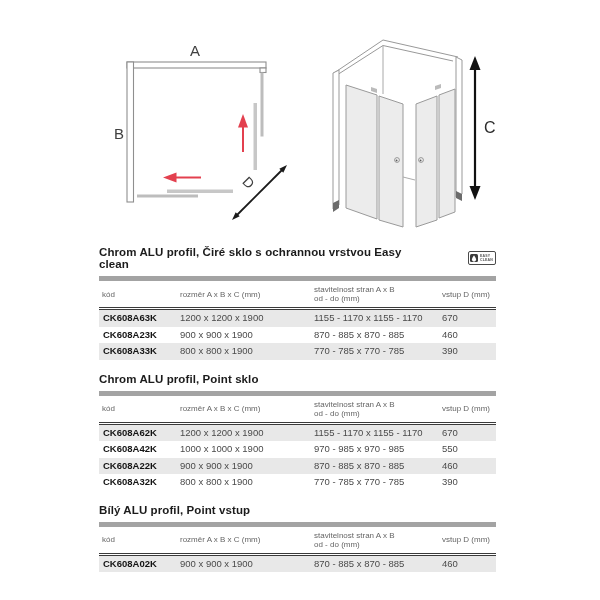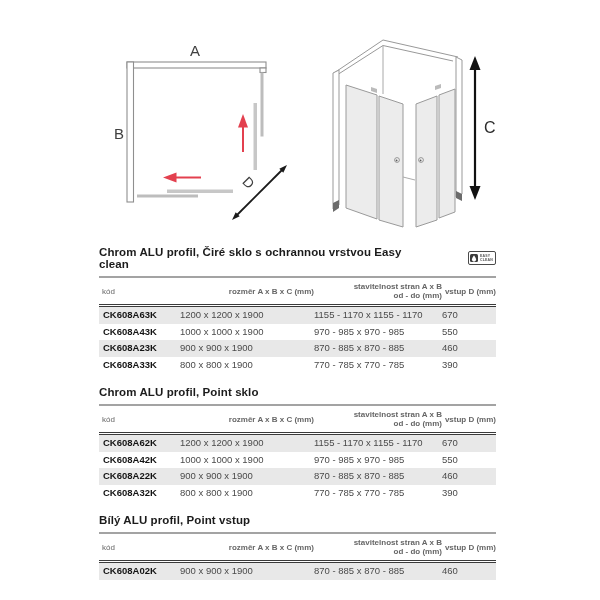--- a/index.html
+++ b/index.html
@@ -16,25 +16,25 @@
 
   .badge{display:inline-flex;align-items:center;margin-left:5px;border:1px solid #4a4a4a;
          border-radius:2px;padding:1px 2px 1px 1px;height:10px;}
   .badge .drop-box{width:8px;height:8px;background:#3c3c3c;border-radius:1.5px;
                    display:inline-flex;align-items:center;justify-content:center;margin-right:2px;}
   .badge .txt{display:inline-block;line-height:4px;}
   .badge .txt span{display:block;font-size:3.5px;color:#555;font-weight:bold;letter-spacing:.2px;}
 
   table{border-collapse:collapse;width:397px;table-layout:fixed;}
   col.c0{width:81px;} col.c1{width:134px;} col.c2{width:128px;} col.c3{width:54px;}
-  thead tr{border-top:2px solid #a3a3a3;border-bottom:3px double #3a3a3a;}
+  thead tr{border-top:5px solid #a3a3a3;border-bottom:3px double #3a3a3a;}
   th{font-size:8px;font-weight:normal;color:#666;padding:4px 0 4px 0;
      white-space:pre-line;line-height:9px;vertical-align:middle;}
   th.c0{text-align:left;padding-left:3px;}
-  th.c1,th.c2,th.c3{text-align:right;font-weight:bold;}
+  th.c1,th.c2,th.c3{text-align:left;}
   td{font-size:9.5px;color:#4a4a4a;height:16.5px;line-height:16.5px;padding:0;
      white-space:nowrap;overflow:hidden;margin-top:16px;}
   td.c0{font-weight:bold;color:#141414;text-align:left;padding-left:4px;}
   td.c1,td.c2,td.c3{}
   tbody tr:nth-child(odd){background:#e8e8e8;}
   tbody tr:nth-child(even){background:#ffffff;}
 </style>
 </head>
 <body>
 
@@ -147,26 +147,20 @@
             </tr>
           </thead>
           <tbody>
             <tr>
               <td class="c0">CK608A63K</td>
               <td class="c1">1200 x 1200 x 1900</td>
               <td class="c2">1155 - 1170 x 1155 - 1170</td>
               <td class="c3">670</td>
             </tr>
             <tr>
-              <td class="c0">CK608A43K</td>
-              <td class="c1">1000 x 1000 x 1900</td>
-              <td class="c2">970 - 985 x 970 - 985</td>
-              <td class="c3">550</td>
-            </tr>
-            <tr>
               <td class="c0">CK608A23K</td>
               <td class="c1">900 x 900 x 1900</td>
               <td class="c2">870 - 885 x 870 - 885</td>
               <td class="c3">460</td>
             </tr>
             <tr>
               <td class="c0">CK608A33K</td>
               <td class="c1">800 x 800 x 1900</td>
               <td class="c2">770 - 785 x 770 - 785</td>
               <td class="c3">390</td>

